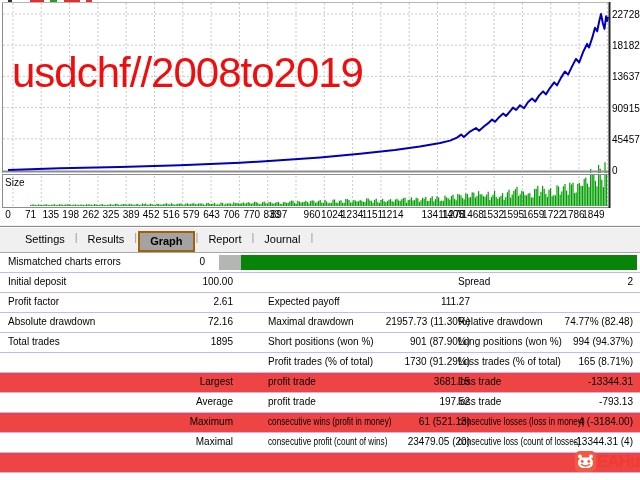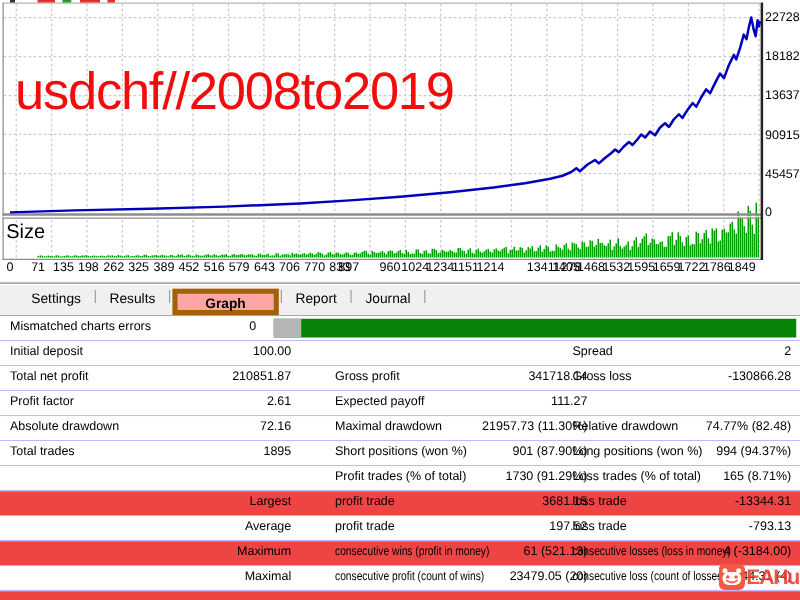--- a/index.html
+++ b/index.html
@@ -5,34 +5,34 @@
   html,body{margin:0;padding:0;}
   body{width:640px;height:480px;overflow:hidden;background:#f0f0f0;
        font-family:"Liberation Sans",sans-serif;-webkit-font-smoothing:none;}
   .screen{position:relative;width:640px;height:480px;}
 
   
   .chart-wrap{position:absolute;left:0;top:0;width:640px;height:225px;background:#ffffff;}
   #chart-svg{position:absolute;left:0;top:0;}
   .chart-title{position:absolute;left:12px;top:52px;font-size:42px;line-height:1;
                letter-spacing:-1px;white-space:nowrap;z-index:3;}
-  .size-label{position:absolute;left:5px;top:177px;font-size:16px;color:#000;z-index:3;}
+  .size-label{position:absolute;left:5px;top:177px;font-size:10px;color:#000;z-index:3;}
   .ylab{position:absolute;font-size:10px;color:#000;white-space:nowrap;z-index:3;}
   .xlab{position:absolute;top:209px;font-size:10px;color:#000;transform:translateX(-50%);
         white-space:nowrap;z-index:3;}
 
   
   .groove{position:absolute;left:0;top:226px;width:640px;height:5px;background:#f0f0f0;
           border-top:1px solid #8d8d8d;box-shadow:inset 0 1px 0 #ffffff;}
 
   
   .tabbar{position:absolute;left:0;top:231px;width:640px;height:21px;background:#f0f0f0;
           display:flex;padding-left:16px;box-sizing:border-box;font-size:11px;}
   .tab{padding:2px 9px;color:#000;cursor:default;white-space:nowrap;}
-  .tab.active{border:4px solid #a16207;background:#fca5a5;font-weight:bold;padding:2px 22px;}
+  .tab.active{border:2px solid #a16207;background:#a3a3a3;font-weight:bold;padding:2px 10px;}
   .tabsep{color:#9a9a9a;padding:0 1px;}
 
   
   .table{position:absolute;left:0;top:252px;width:640px;height:228px;background:#ffffff;
          border-top:1px solid #a8a8a8;font-size:10px;color:#000;}
   .row{position:relative;width:640px;height:19px;border-bottom:1px solid #c4b5fd;background:#ffffff;}
   .row.shaded{background:#ef4444;}
   .row span{position:absolute;top:3px;white-space:nowrap;}
   .c1l{left:8px;}
   .c1v{left:100px;width:133px;text-align:right;}
@@ -549,28 +549,20 @@
           <div class="bar-gray" style="background: rgb(181, 181, 181);"></div>
         </div>
       </div>
       <div class="row">
         <span class="c1l">Initial deposit</span>
         <span class="c1v">100.00</span>
         <span class="c3l">Spread</span>
         <span class="c3v">2</span>
       </div>
       <div class="row">
-        <span class="c1l">Total net profit</span>
-        <span class="c1v">210851.87</span>
-        <span class="c2l">Gross profit</span>
-        <span class="c2v">341718.14</span>
-        <span class="c3l">Gross loss</span>
-        <span class="c3v">-130866.28</span>
-      </div>
-      <div class="row">
         <span class="c1l">Profit factor</span>
         <span class="c1v">2.61</span>
         <span class="c2l">Expected payoff</span>
         <span class="c2v">111.27</span>
       </div>
       <div class="row">
         <span class="c1l">Absolute drawdown</span>
         <span class="c1v">72.16</span>
         <span class="c2l">Maximal drawdown</span>
         <span class="c2v">21957.73 (11.30%)</span>

